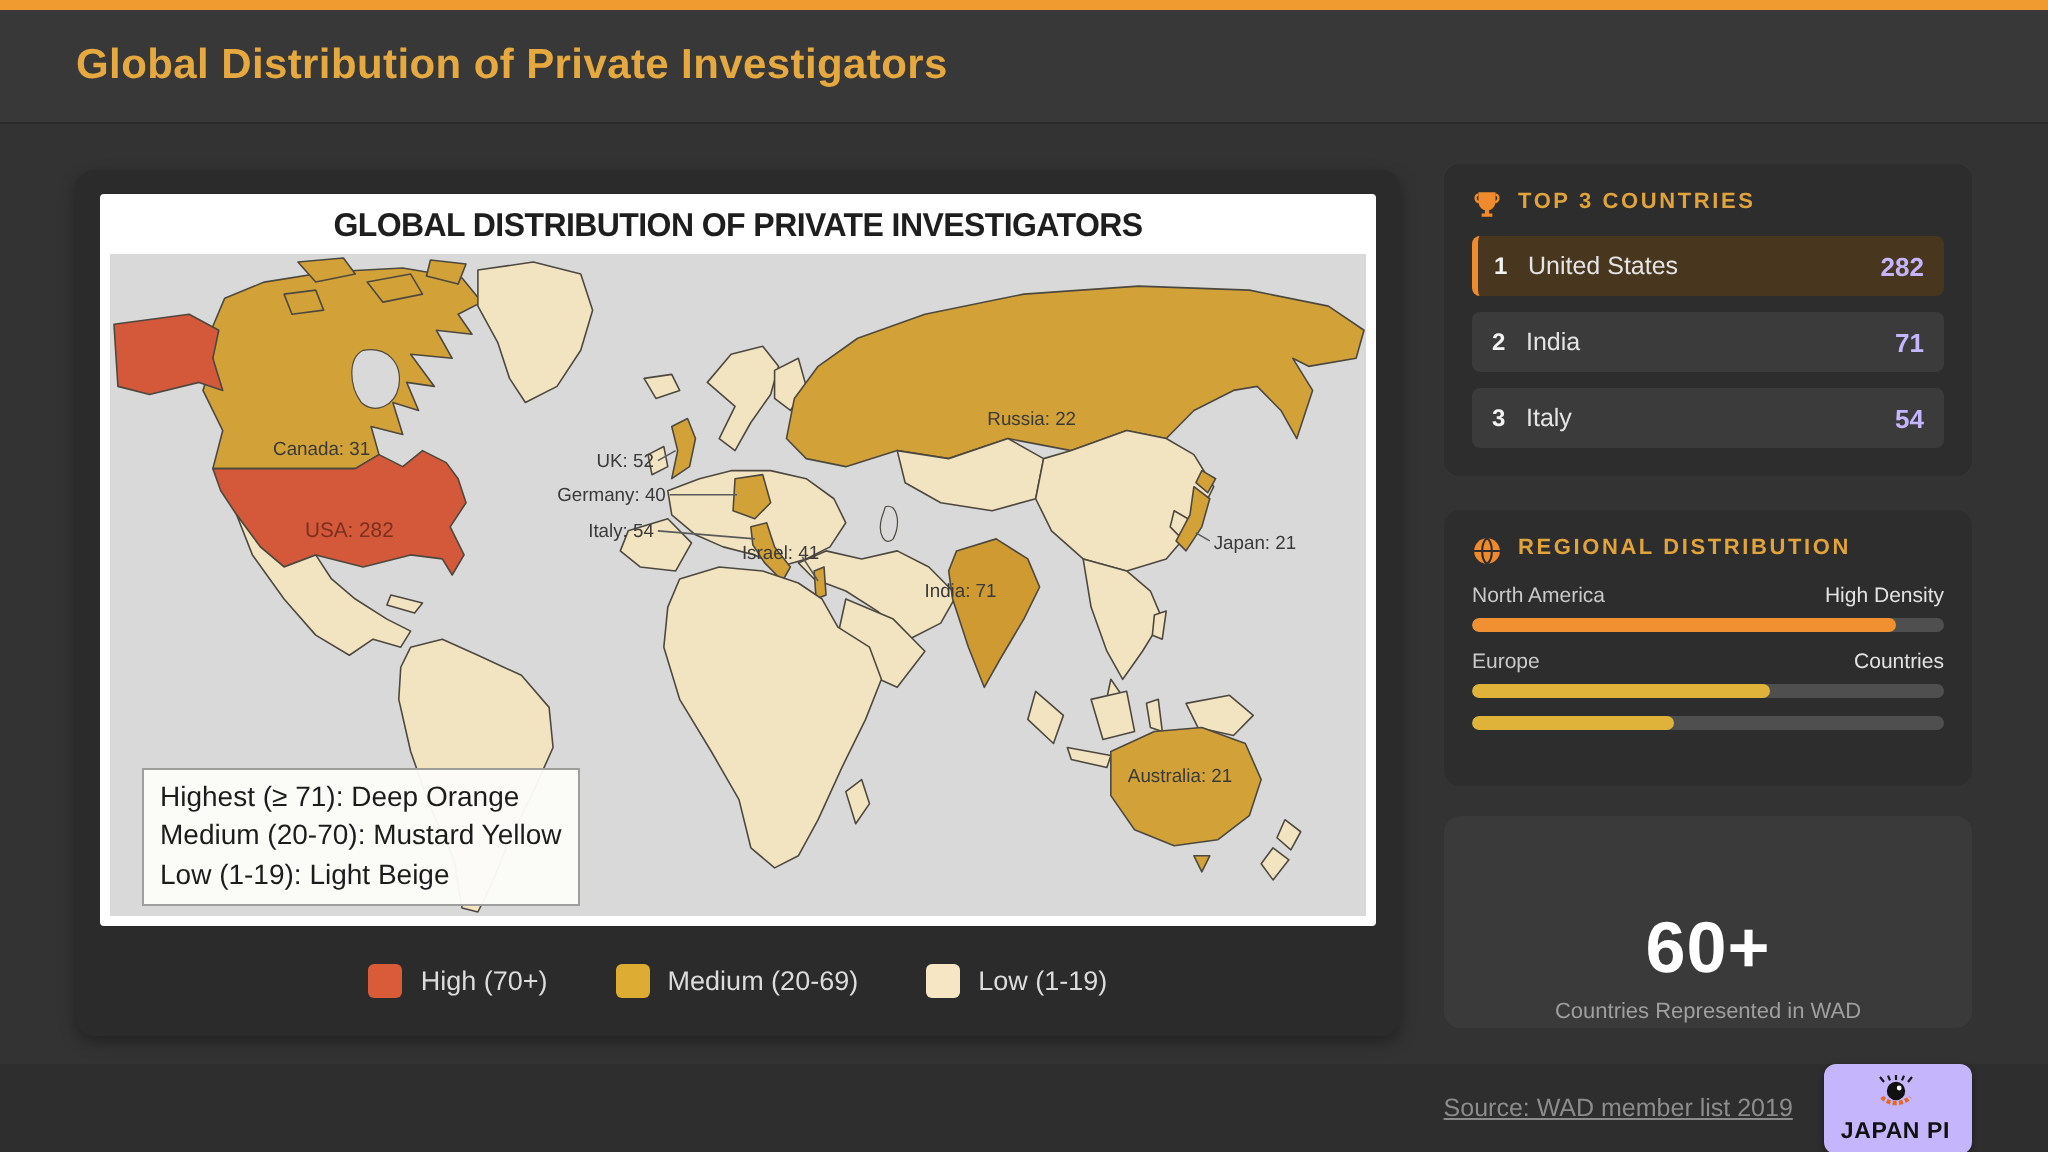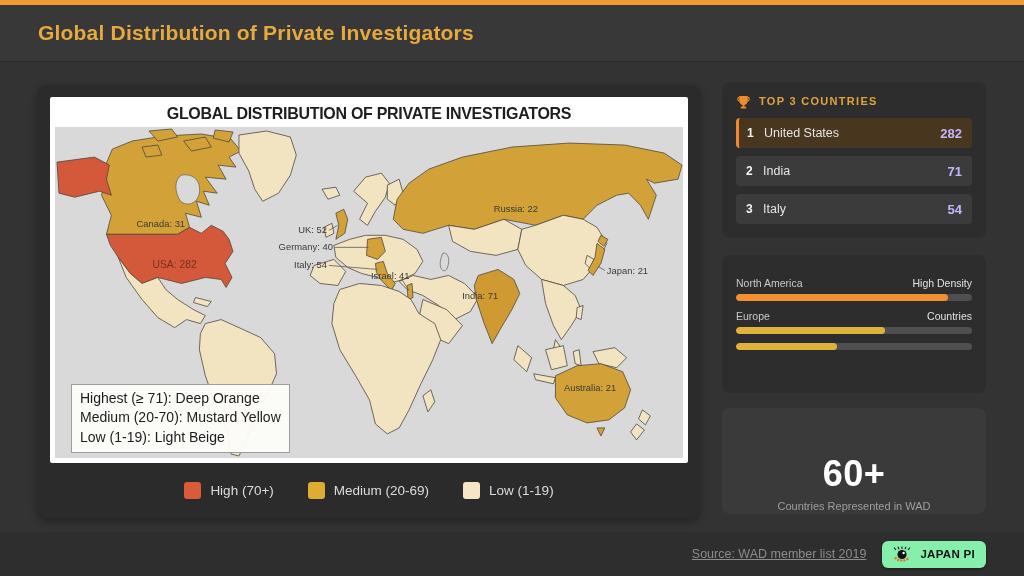--- a/index.html
+++ b/index.html
@@ -51,22 +51,22 @@
   .reg-fill { height:100%; border-radius:4px; }
   .panel-stat { top:408px; height:106px; left:722px; position:absolute; width:264px; background:#3a3a3a;
     border-radius:8px; display:flex; flex-direction:column; align-items:center; justify-content:center; }
   .stat-value { font-size:36px; font-weight:bold; color:#ffffff; letter-spacing:.5px;margin-top:42px; }
   .stat-caption { margin-top:5px; font-size:11px; color:#9f9f9f; }
 
   
   .footer { position:absolute; left:0; bottom:0; width:1024px; height:44px; background:#2e2e2e;
     display:flex; align-items:center; justify-content:flex-end; gap:16px; padding-right:38px; }
   .source { font-size:12.5px; color:#8c8c8c;text-decoration:underline; }
-  .logo-badge { display:flex; align-items:center; gap:6px; background:#86efac; border-radius:6px;
-    padding:5px 11px 5px 8px; box-shadow:0 1px 3px rgba(0,0,0,.4); cursor:pointer; }
+  .logo-badge { display:flex; align-items:center; gap:6px; background:#c4b5fd; border-radius:6px;
+    padding:5px 11px 5px 8px; box-shadow:0 1px 3px rgba(0,0,0,.4); cursor:pointer;flex-direction:column; }
   .logo-text { font-size:11.5px; font-weight:bold; color:#111; letter-spacing:.3px; }
 </style>
 </head>
 <body>
 
 <div class="accent-bar"></div>
 
 <div class="header">
   <h1>Global Distribution of Private Investigators</h1>
 </div>
@@ -204,20 +204,27 @@
     <span class="rank-val">71</span>
   </div>
   <div class="rank-row">
     <span class="rank-num">3</span>
     <span class="rank-name">Italy</span>
     <span class="rank-val">54</span>
   </div>
 </div>
 
 <div class="panel panel-regional">
+  <div class="panel-head">
+    <svg width="15" height="15" viewBox="0 0 14 14">
+      <circle cx="7" cy="7" r="6" fill="#ef8a2d"></circle>
+      <path fill="none" stroke="#2d2d2d" stroke-width="1" d="M1,7 H13 M7,1 C4,3 4,11 7,13 M7,1 C10,3 10,11 7,13"></path>
+    </svg>
+    <span class="panel-title">REGIONAL DISTRIBUTION</span>
+  </div>
   <div class="reg-row">
     <div class="reg-labels">
       <span class="reg-name">North America</span>
       <span class="reg-level">High Density</span>
     </div>
     <div class="reg-track">
       <div class="reg-fill" style="width: 90%; background: rgb(240, 144, 48);"></div>
     </div>
   </div>
   <div class="reg-row">

